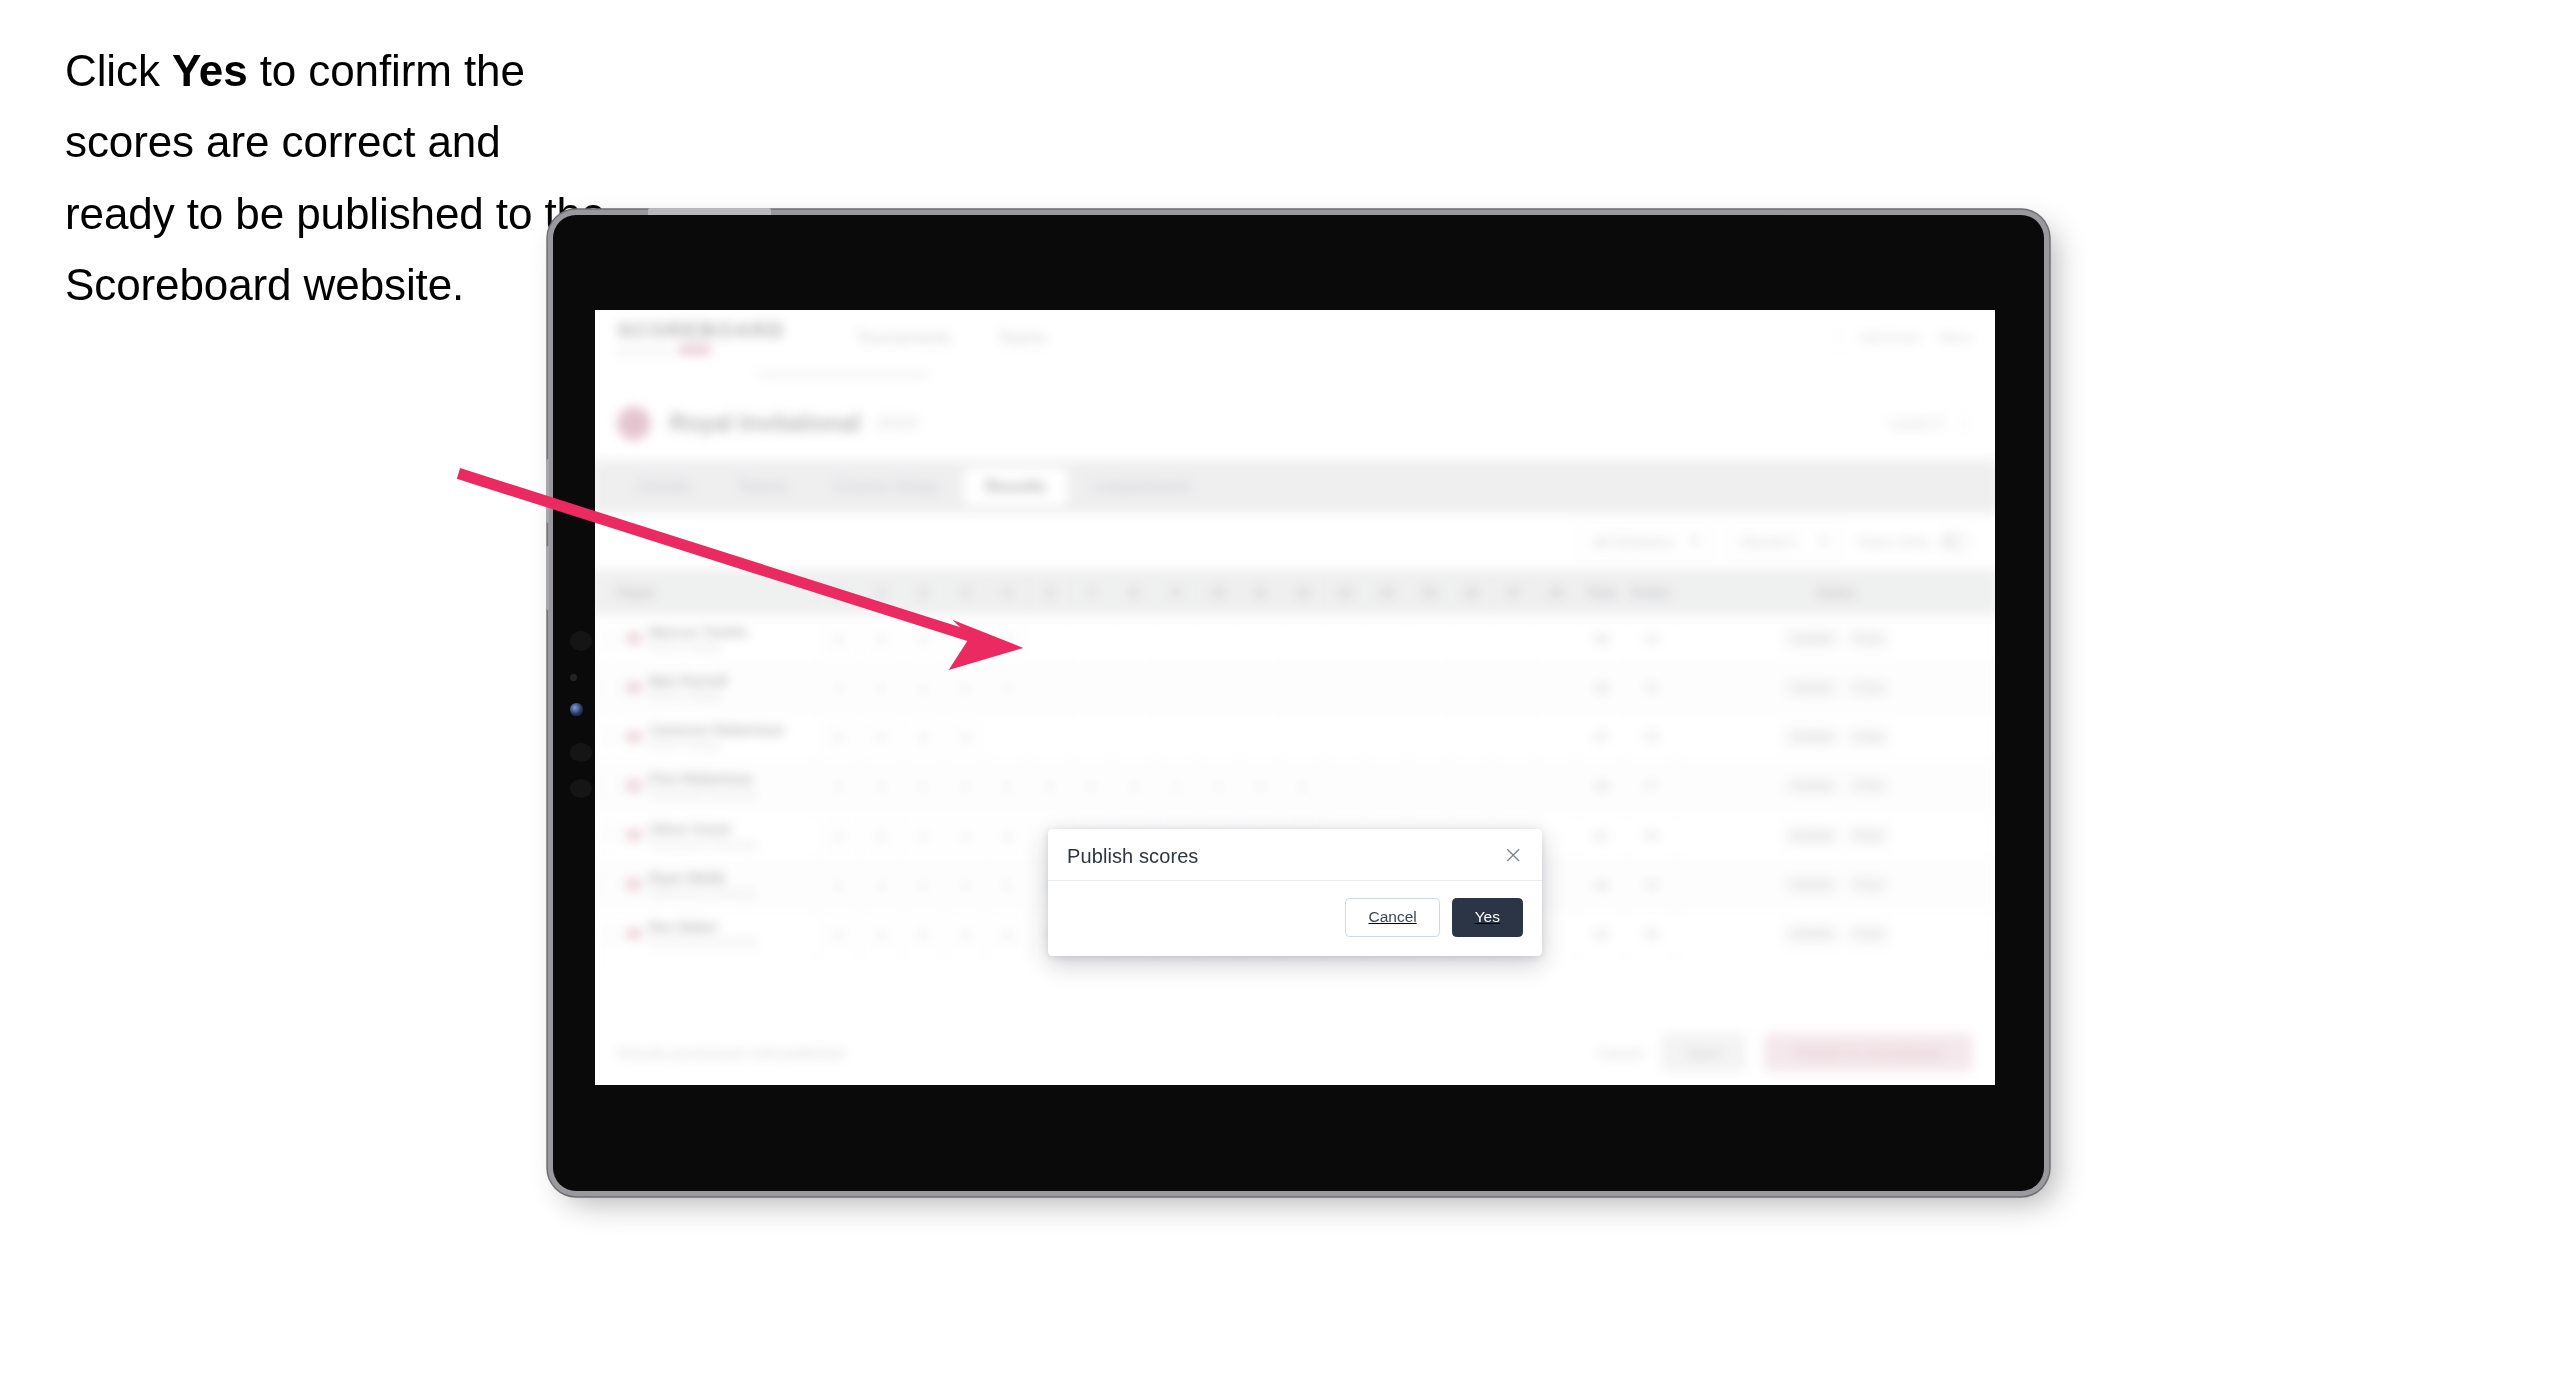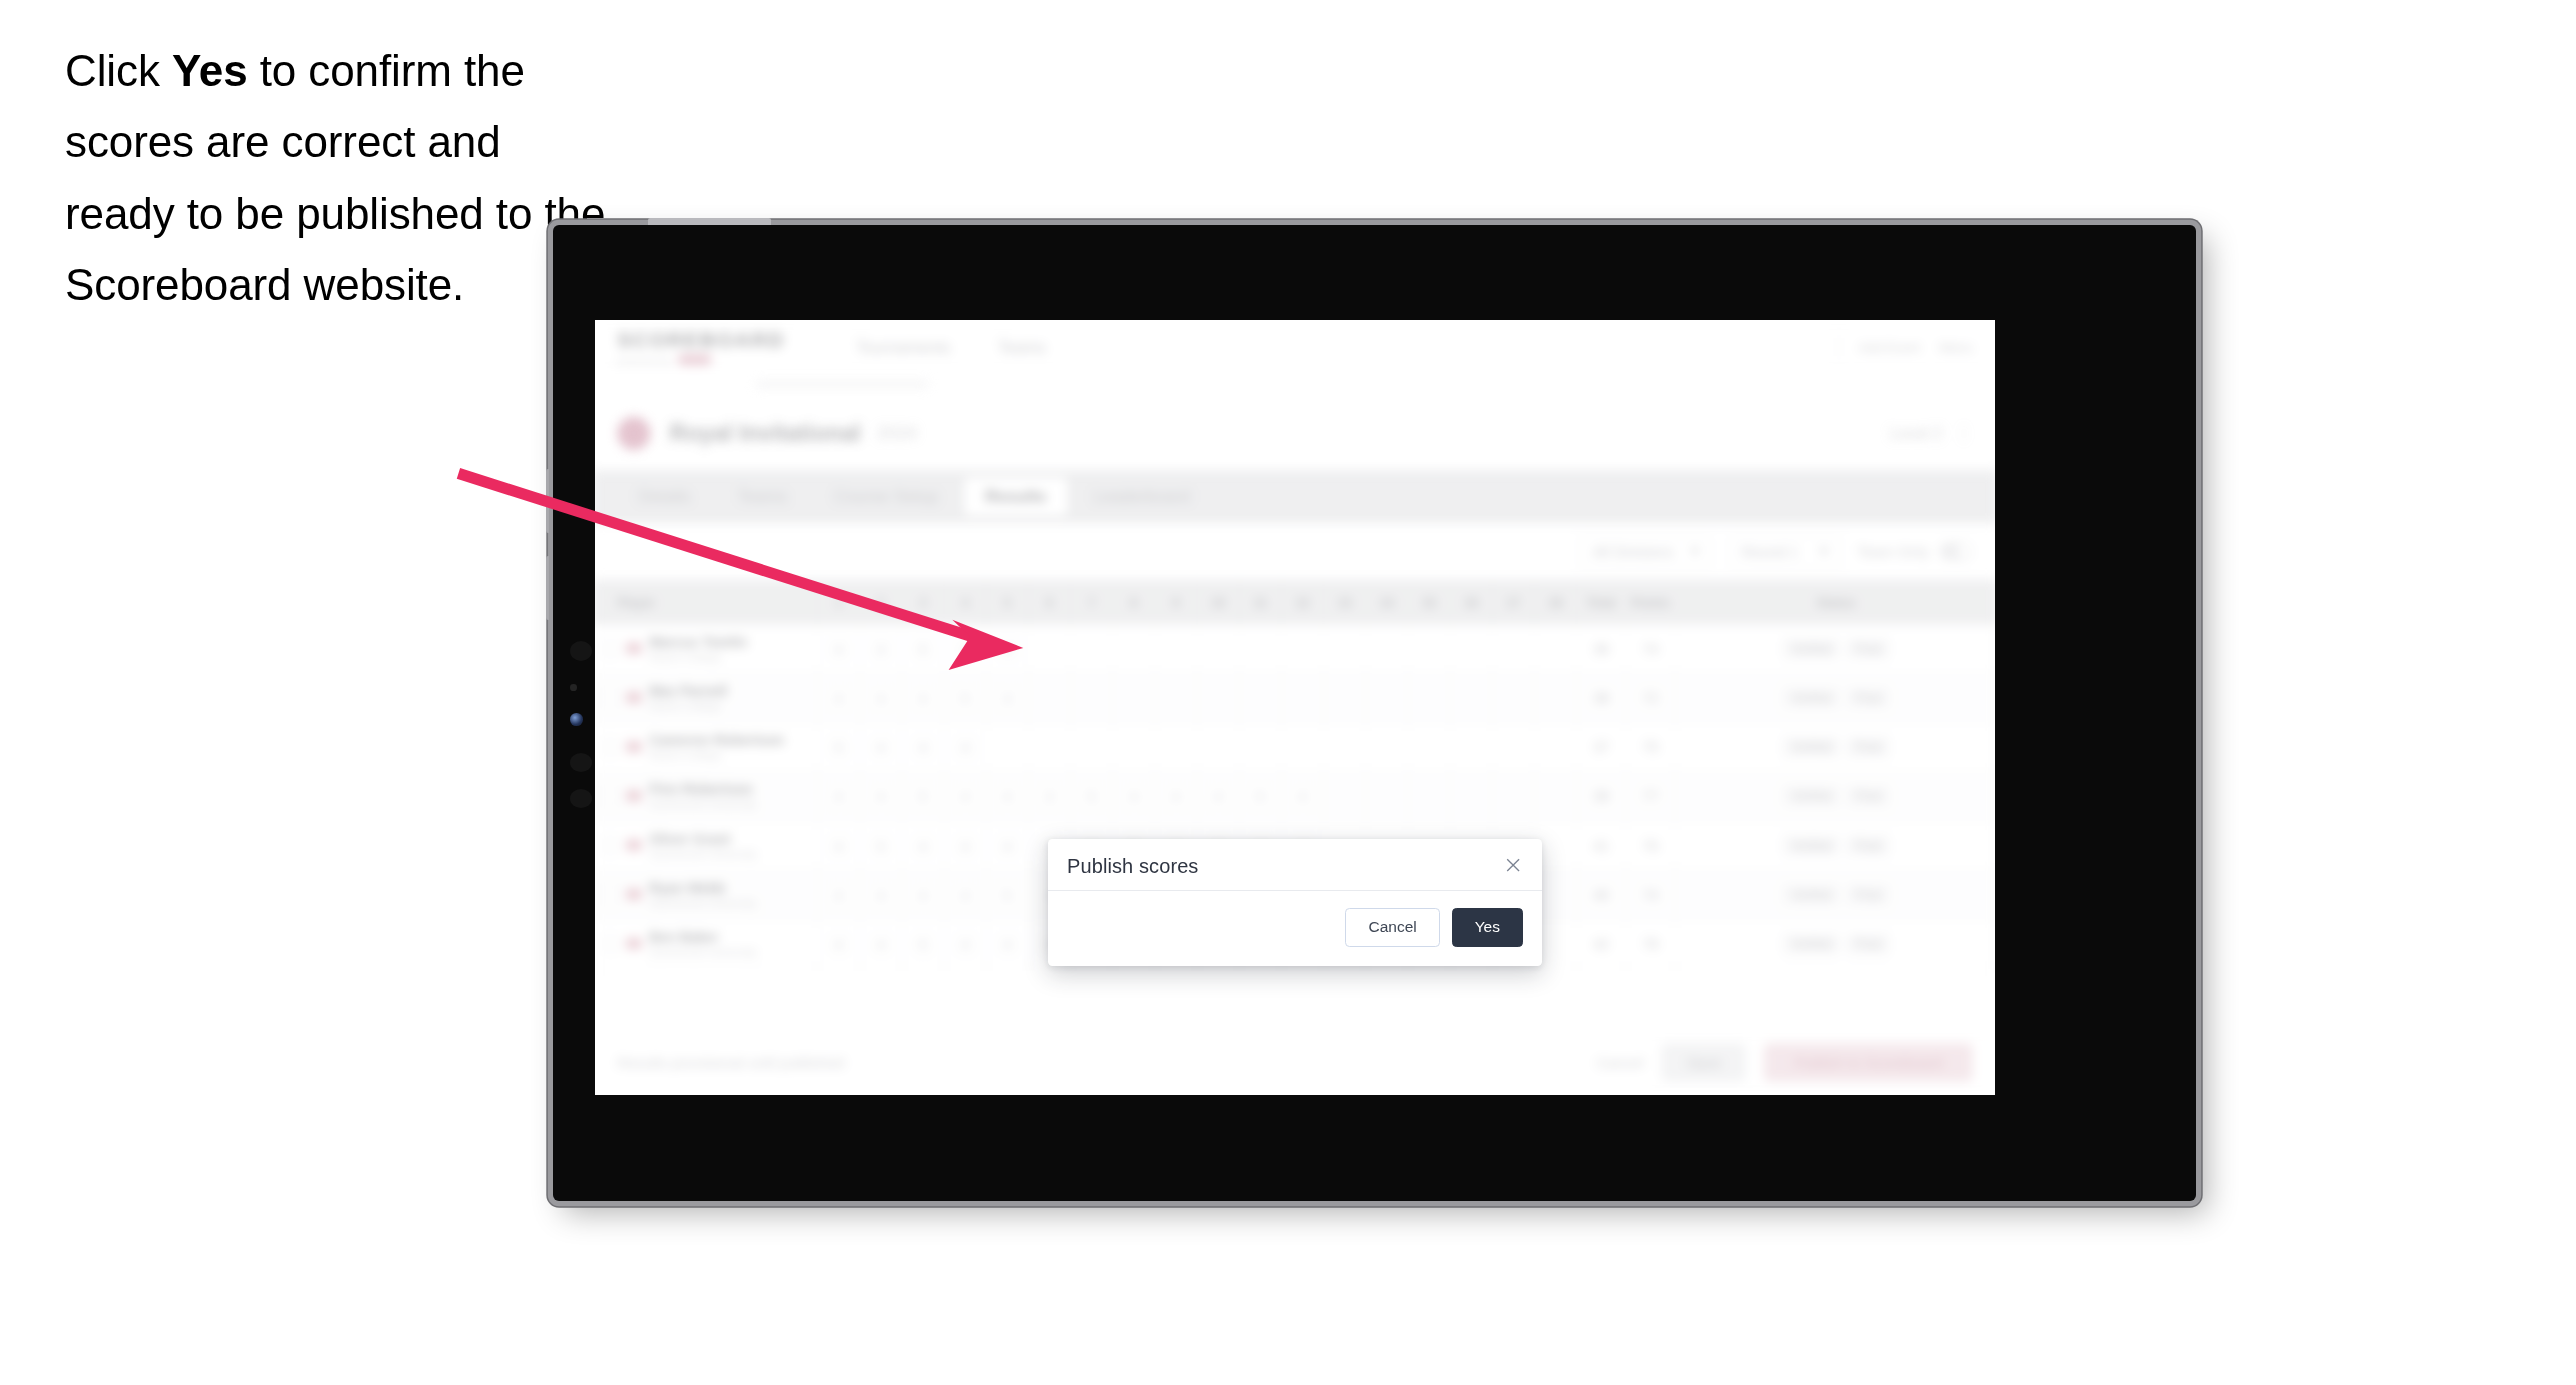--- a/index.html
+++ b/index.html
@@ -40,25 +40,25 @@
     width: 2576px;
     height: 1386px;
     pointer-events: none;
     z-index: 90;
   }
 
   
   .tablet {
     position: absolute;
     left: 553px;
-    top: 225px;
-    width: 1643px;
+    top: 215px;
+    width: 1491px;
     height: 976px;
     background: #0a0a0a;
-    border-radius: 6px;
+    border-radius: 23px;
     box-shadow:
       0 0 0 5.2px #9a9a9e,
       0 0 0 6.7px #6e6e72,
       10.4px 12px 31px rgba(0,0,0,0.30);
     z-index: 10;
   }
   
   .tablet-top-strip {
     position: absolute;
     left: 95px;
@@ -327,20 +327,21 @@
   }
   .modal-text {
     font-size: 15px;
     color: #77818f;
     line-height: 1.4;
   }
   .modal-footer {
     padding: 16.3px 19px 19px 19px;
     display: flex; justify-content: flex-end; align-items: center;
     gap: 12px;
+    text-decoration: underline;
   }
   .btn-cancel {
     font-size: 15.5px;
     color: #3e4654;
     background: #ffffff;
     border: 1.5px solid #cfd9ea;
     border-radius: 4.4px;
     padding: 9.6px 22px;
     cursor: pointer;
     font-family: "Liberation Sans", sans-serif;

